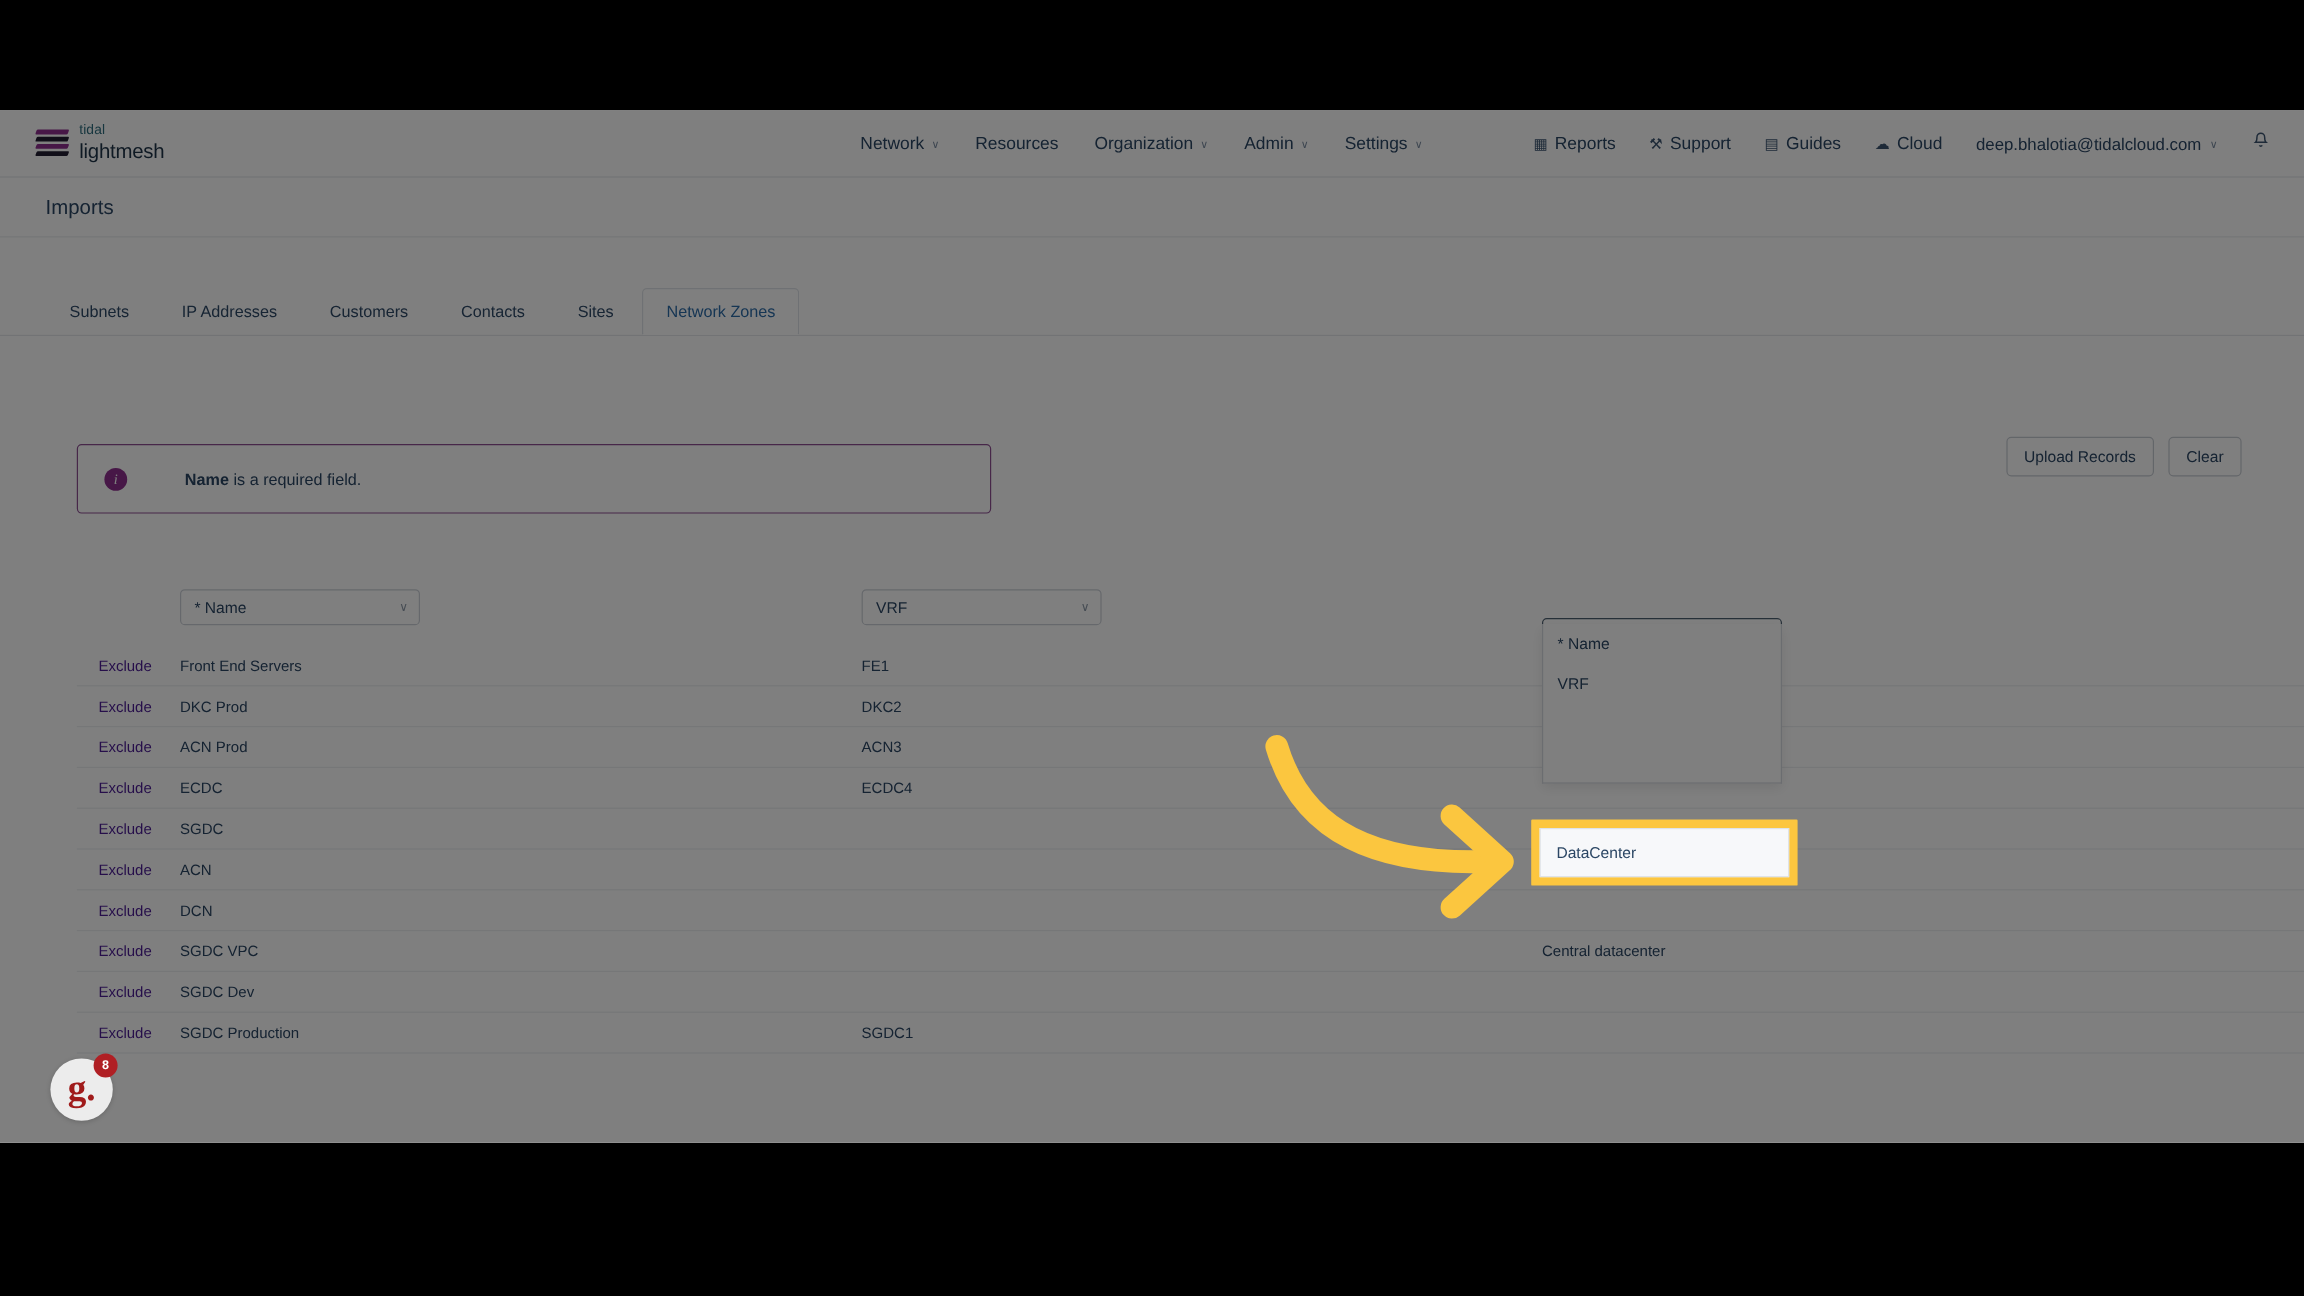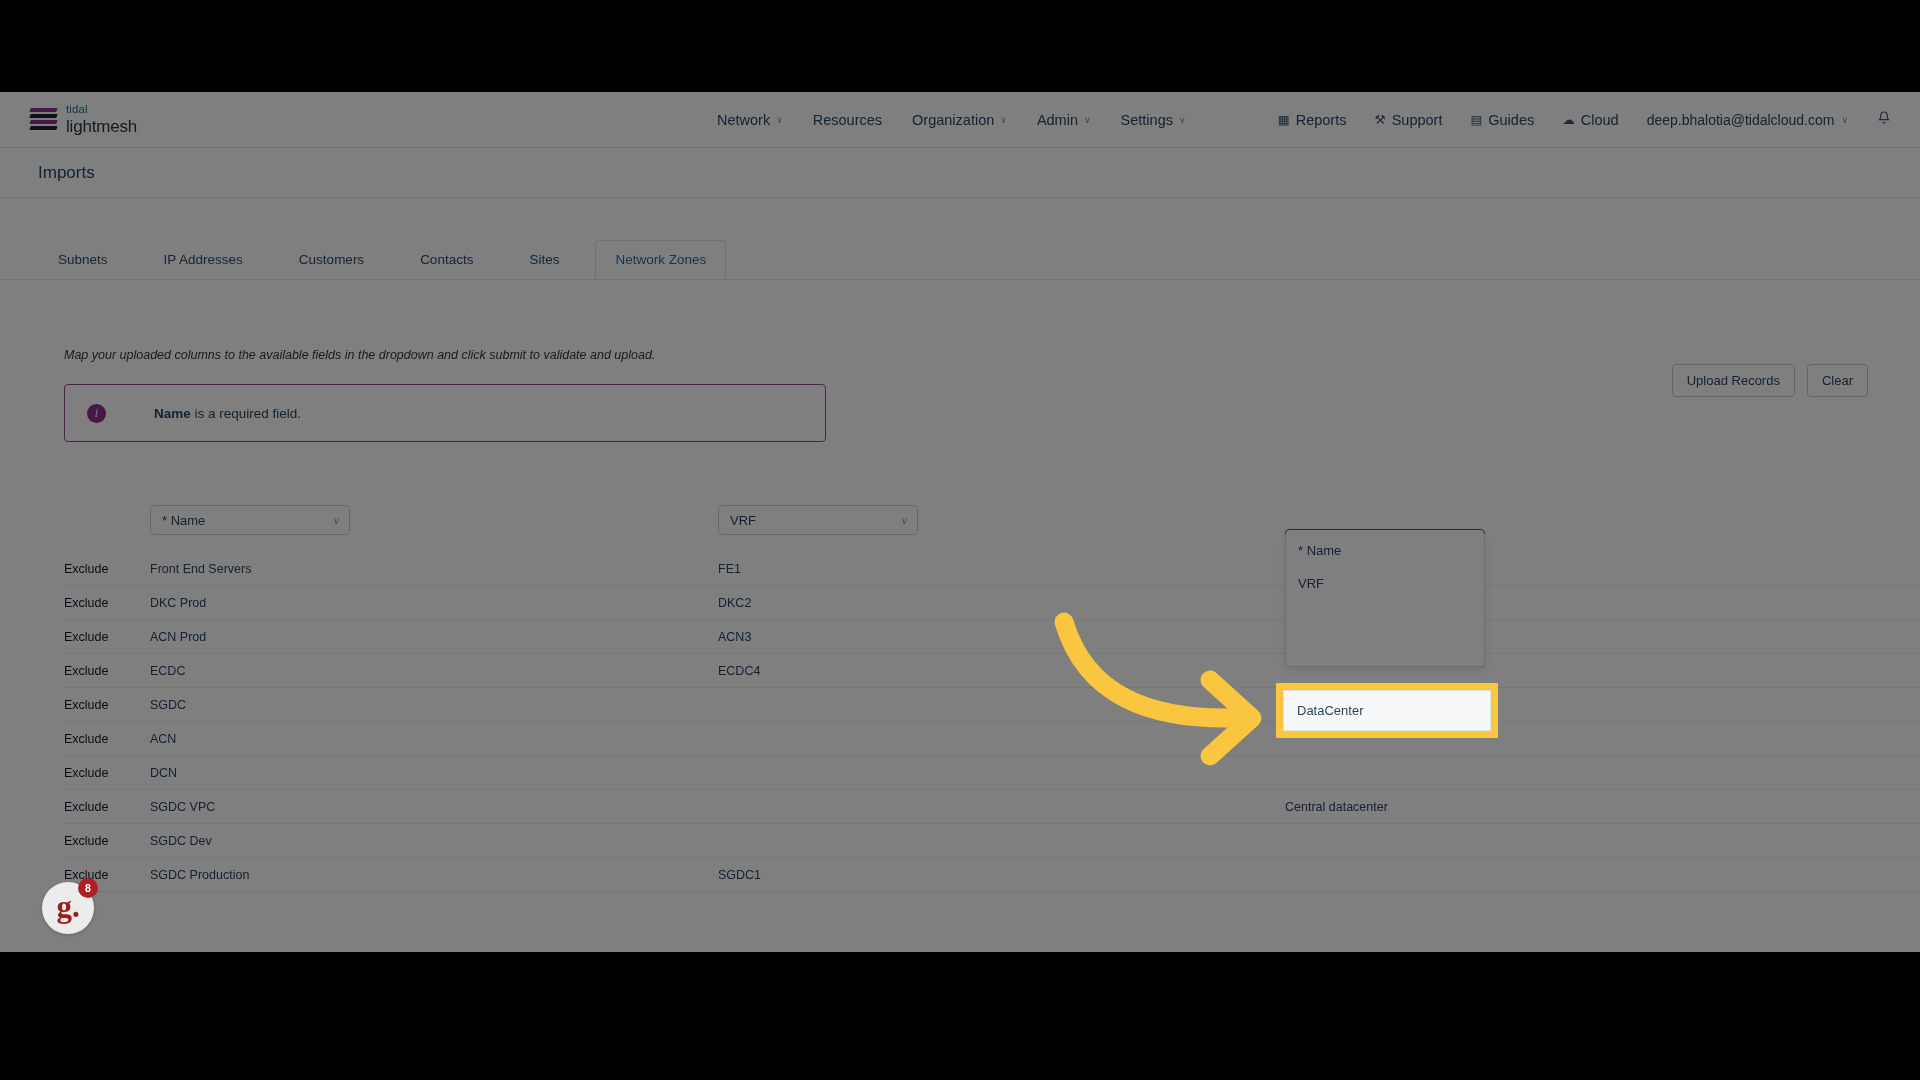--- a/index.html
+++ b/index.html
@@ -61,21 +61,21 @@
   
   .page-head {
     height: 50px; background: #ffffff; border-bottom: 1px solid #e3e6ea;
     display: flex; align-items: center; padding-left: 38px;
   }
   .page-title { font-size: 17px; color: #2b4664; }
 
   
   .content { background: #ffffff; height: 100%; }
 
-  .tabs { display: flex; padding: 42px 0 0 38px; gap: 16px; }
+  .tabs { display: flex; padding: 42px 0 0 38px; gap: 4px; }
   .tab {
     padding: 11px 19px; font-size: 13.5px; color: #2f4a68;
     border: 1px solid transparent; border-bottom: none; cursor: pointer;
     background: transparent; border-radius: 4px 4px 0 0;
   }
   .tab.active {
     color: #2d6ca8; border-color: #dfe3e8; background: #ffffff;
     border-bottom: 1px solid #fff; position: relative; top: 0;
   }
   .tabs-rule { height: 1px; background: #e4e7eb; margin: 0 0 0 0; }
@@ -118,21 +118,21 @@
   .sel-c {
     width: 200px; position: absolute; left: 1221px;
     border: 1px solid #4d6071; color: #9aa4b0; margin-top: 48px;
   }
 
   .rows { margin-top: 12px; }
   .row {
     height: 34px; display: flex; align-items: center;
     border-bottom: 1px solid #eceef1; position: relative;
   }
-  .c-ex { position: absolute; left: 0; width: 86px; font-size: 12.5px; color: #0f172a; cursor: pointer; }
+  .c-ex { position: absolute; left: 18px; width: 86px; font-size: 12.5px; color: #4c1d95; cursor: pointer; }
   .c-1 { position: absolute; left: 86px; font-size: 12.5px; color: #2b4664; text-align: center; }
   .c-2 { position: absolute; left: 654px; font-size: 12.5px; color: #2b4664; }
   .c-3 { position: absolute; left: 1221px; font-size: 12.5px; color: #2b4664; }
 
   
   .menu {
     position: absolute; left: 1221px; top: 34px; width: 200px;
     background: #fff; border: 1px solid #d6dae0; border-top: none;
     box-shadow: 0 4px 10px rgba(0,0,0,.09); z-index: 20;
   }
@@ -255,21 +255,20 @@
         <div class="tab">IP Addresses</div>
         <div class="tab">Customers</div>
         <div class="tab">Contacts</div>
         <div class="tab">Sites</div>
         <div class="tab active">Network Zones</div>
       </div>
       <div class="tabs-rule"></div>
 
       <div class="panel">
 
-        <div class="sec-sub">Map your uploaded columns to the available fields in the dropdown and click submit to validate and upload.</div>
 
         <div class="actions">
           <div class="btn">Upload Records</div>
           <div class="btn">Clear</div>
         </div>
 
         <div class="alert">
           <div class="alert-ico">i</div>
           <div class="alert-txt">
             <b>Name</b><span> is a required field.</span>

